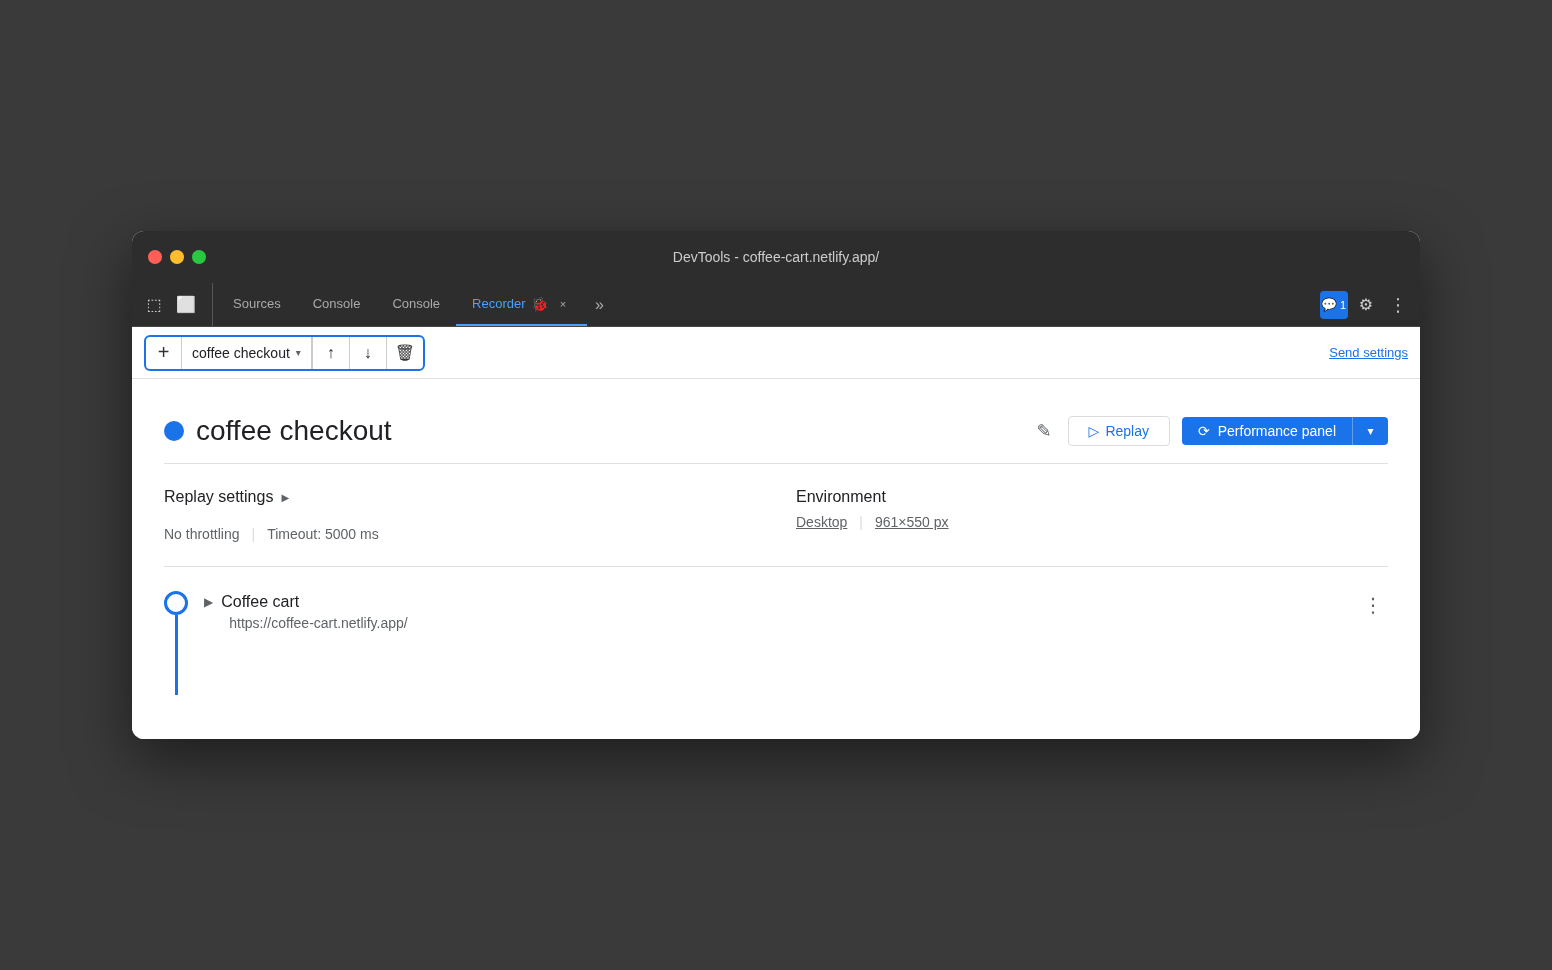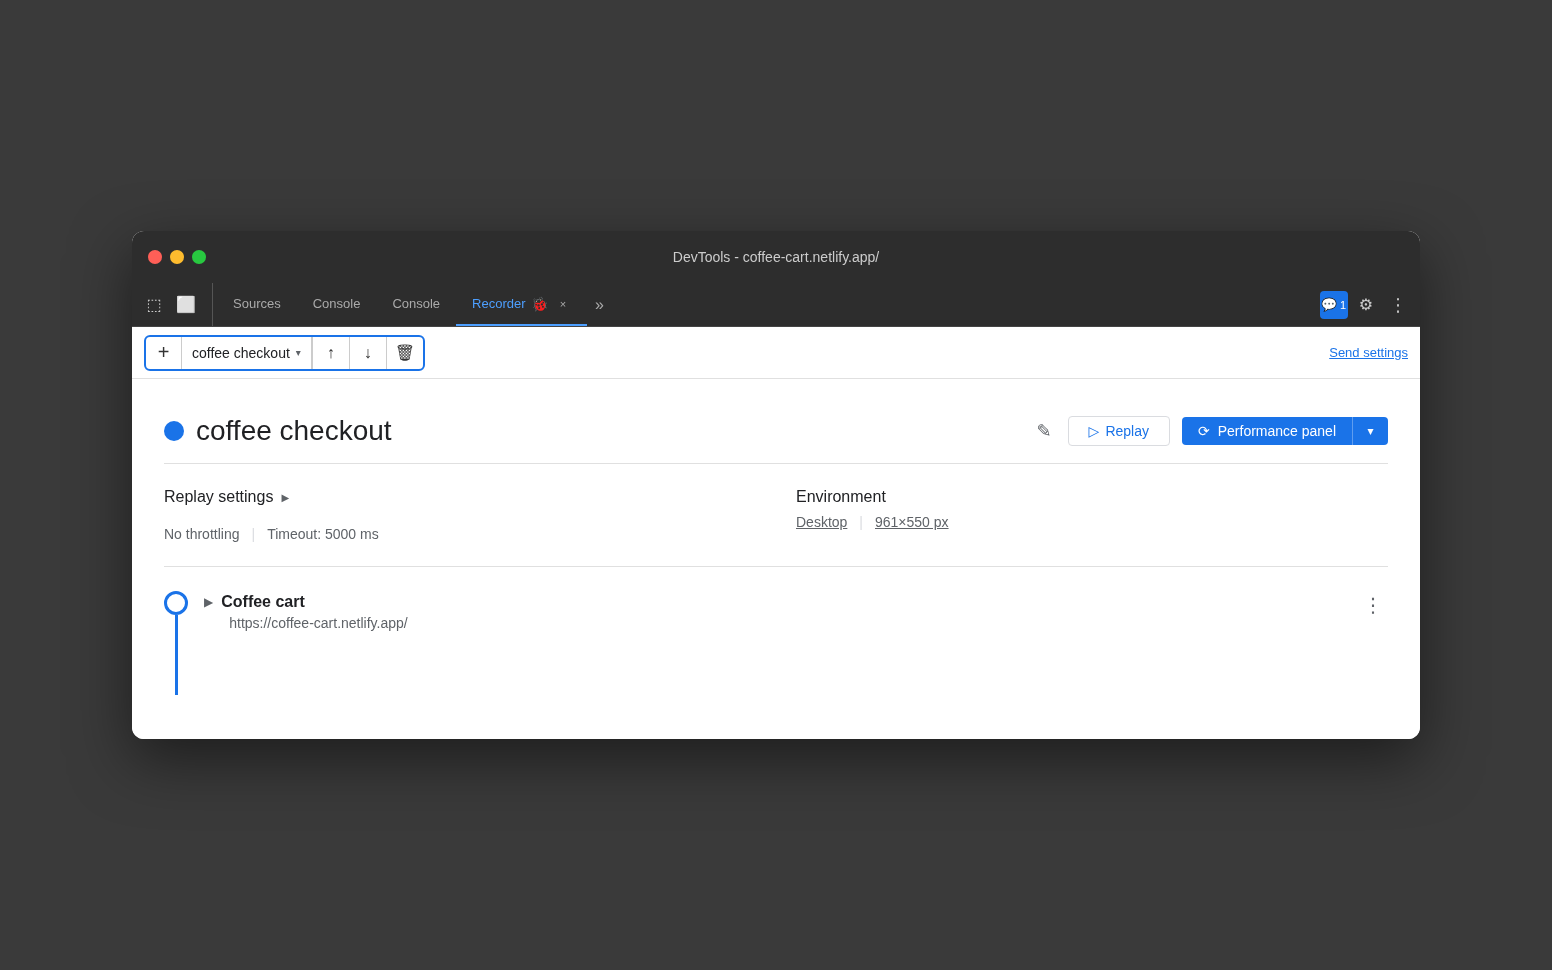--- a/index.html
+++ b/index.html
@@ -449,21 +449,21 @@
 
     .timeline-expand {
       color: #5f6368;
       cursor: pointer;
       font-size: 12px;
       margin-top: 2px;
     }
 
     .timeline-item-title {
       font-size: 16px;
-      font-weight: 700;
+      font-weight: 400;
       color: #202124;
     }
 
     .timeline-item-url {
       font-size: 14px;
       color: #5f6368;
       margin-top: 4px;
       padding-left: 0;
       margin-left: 8px;
     }

